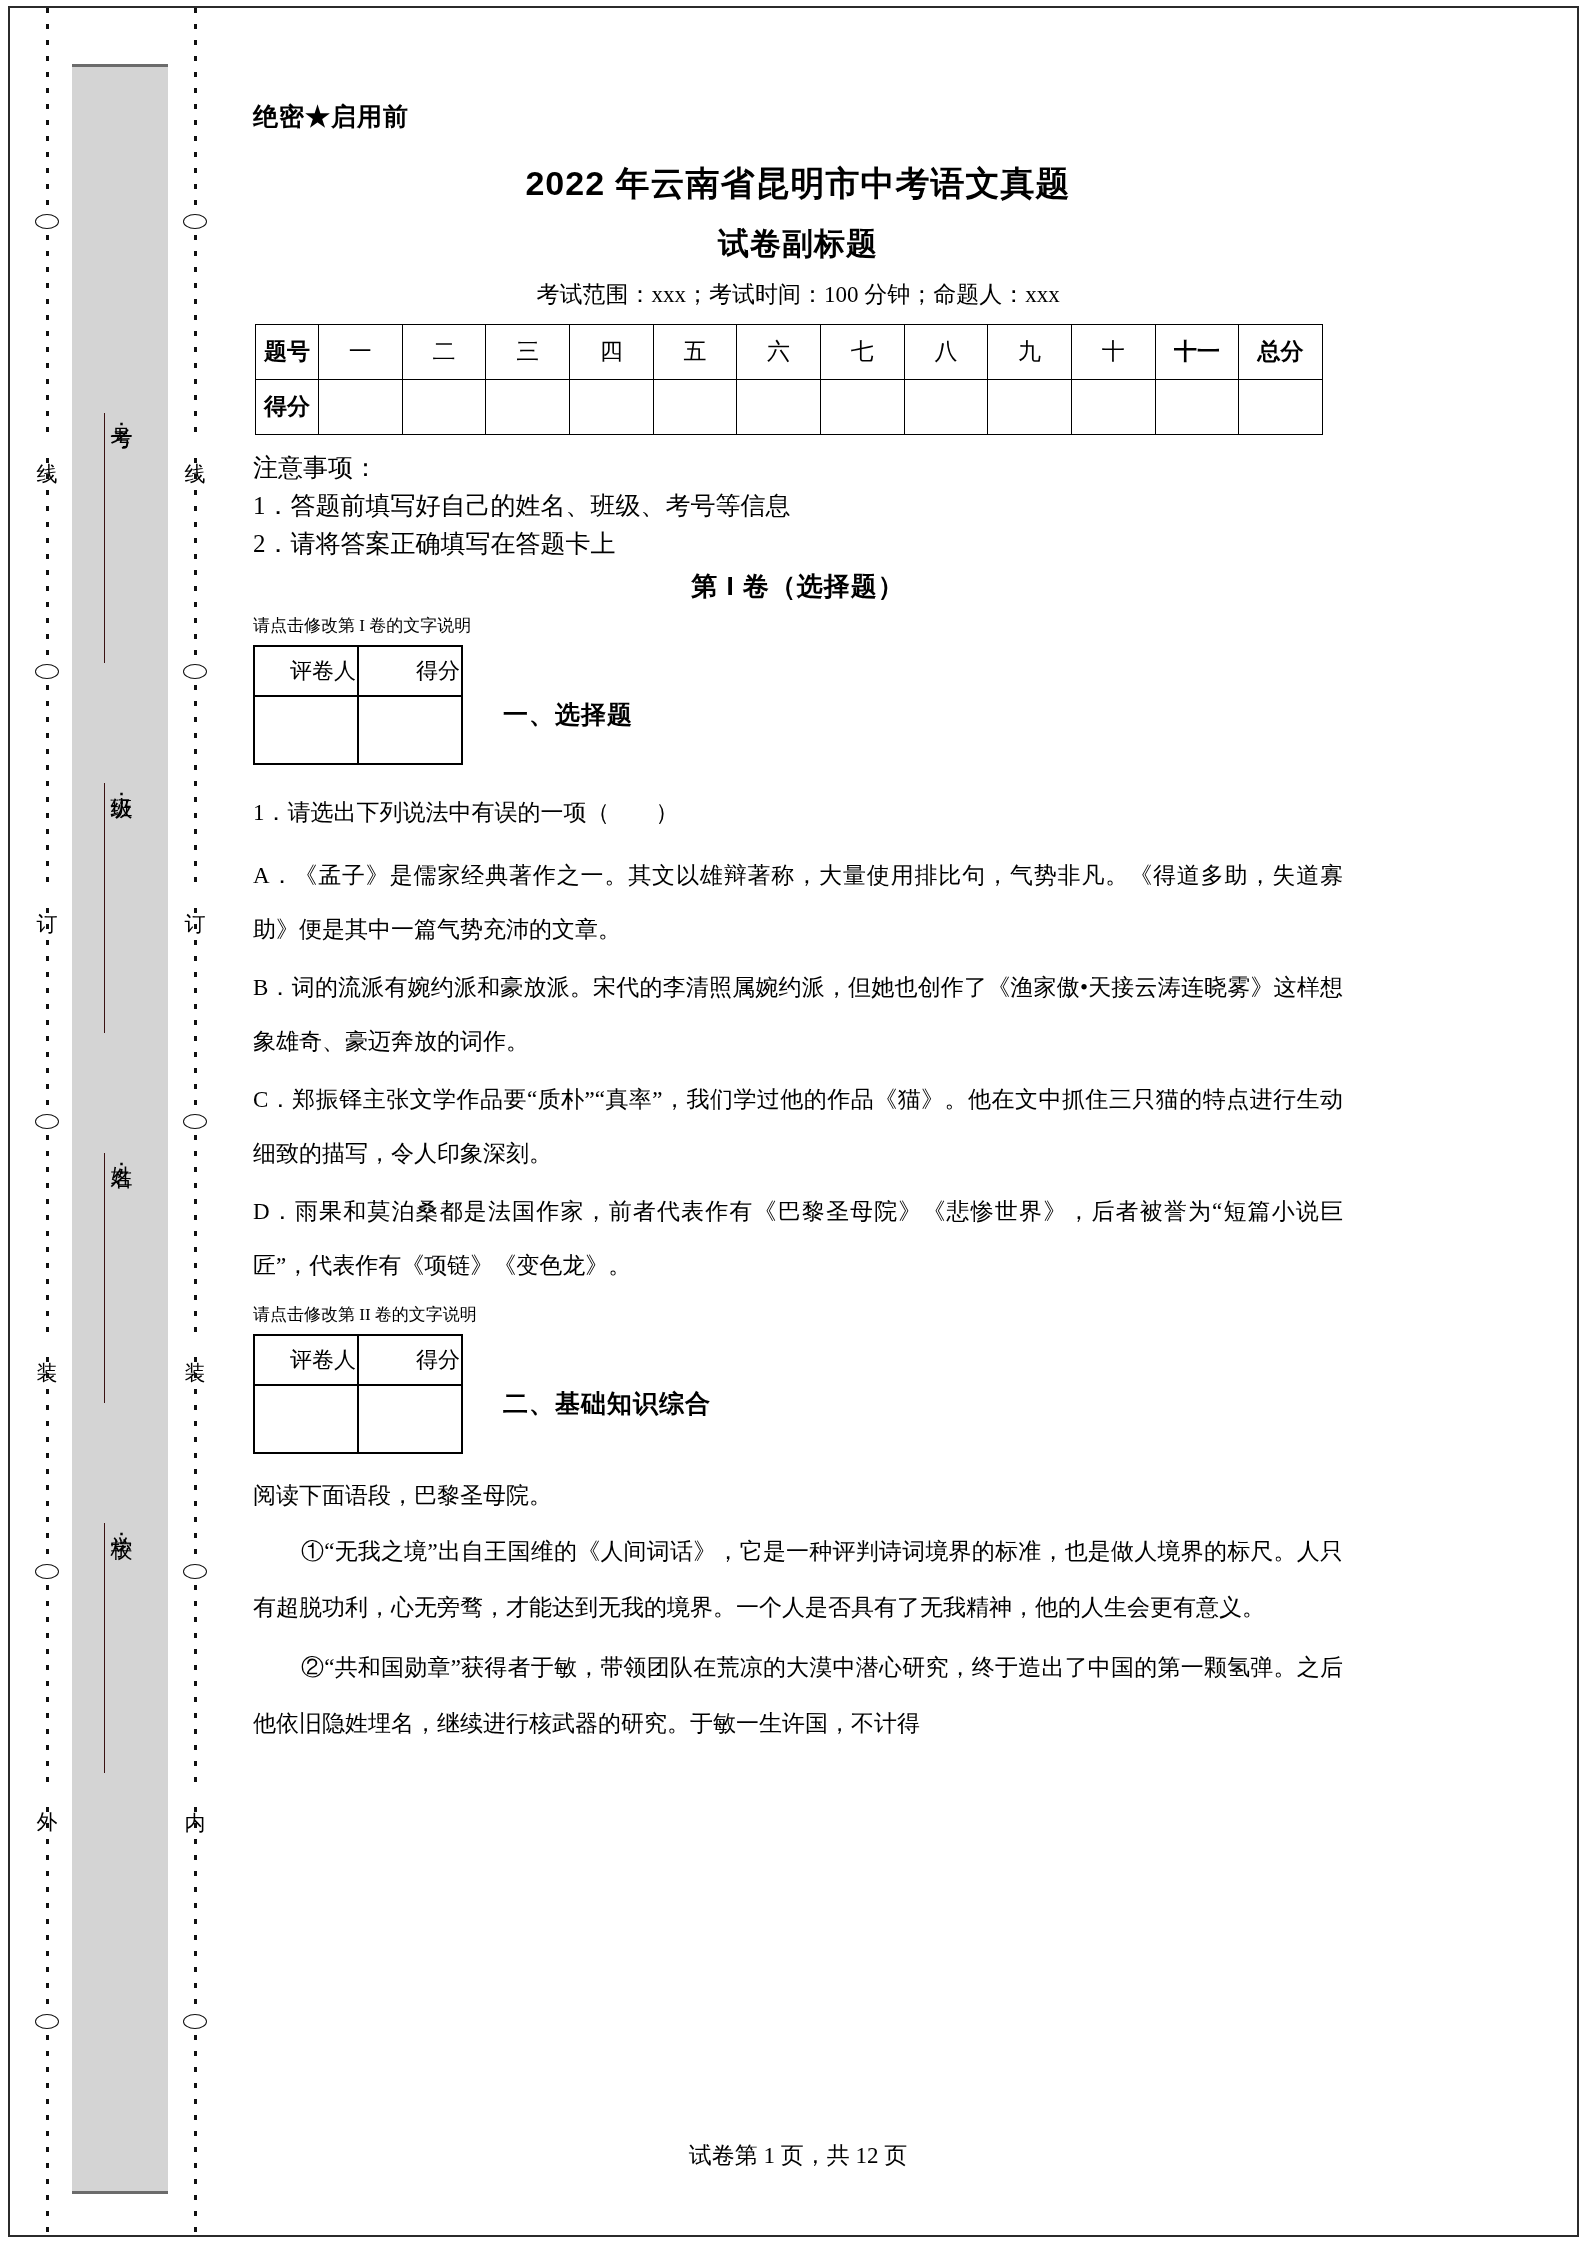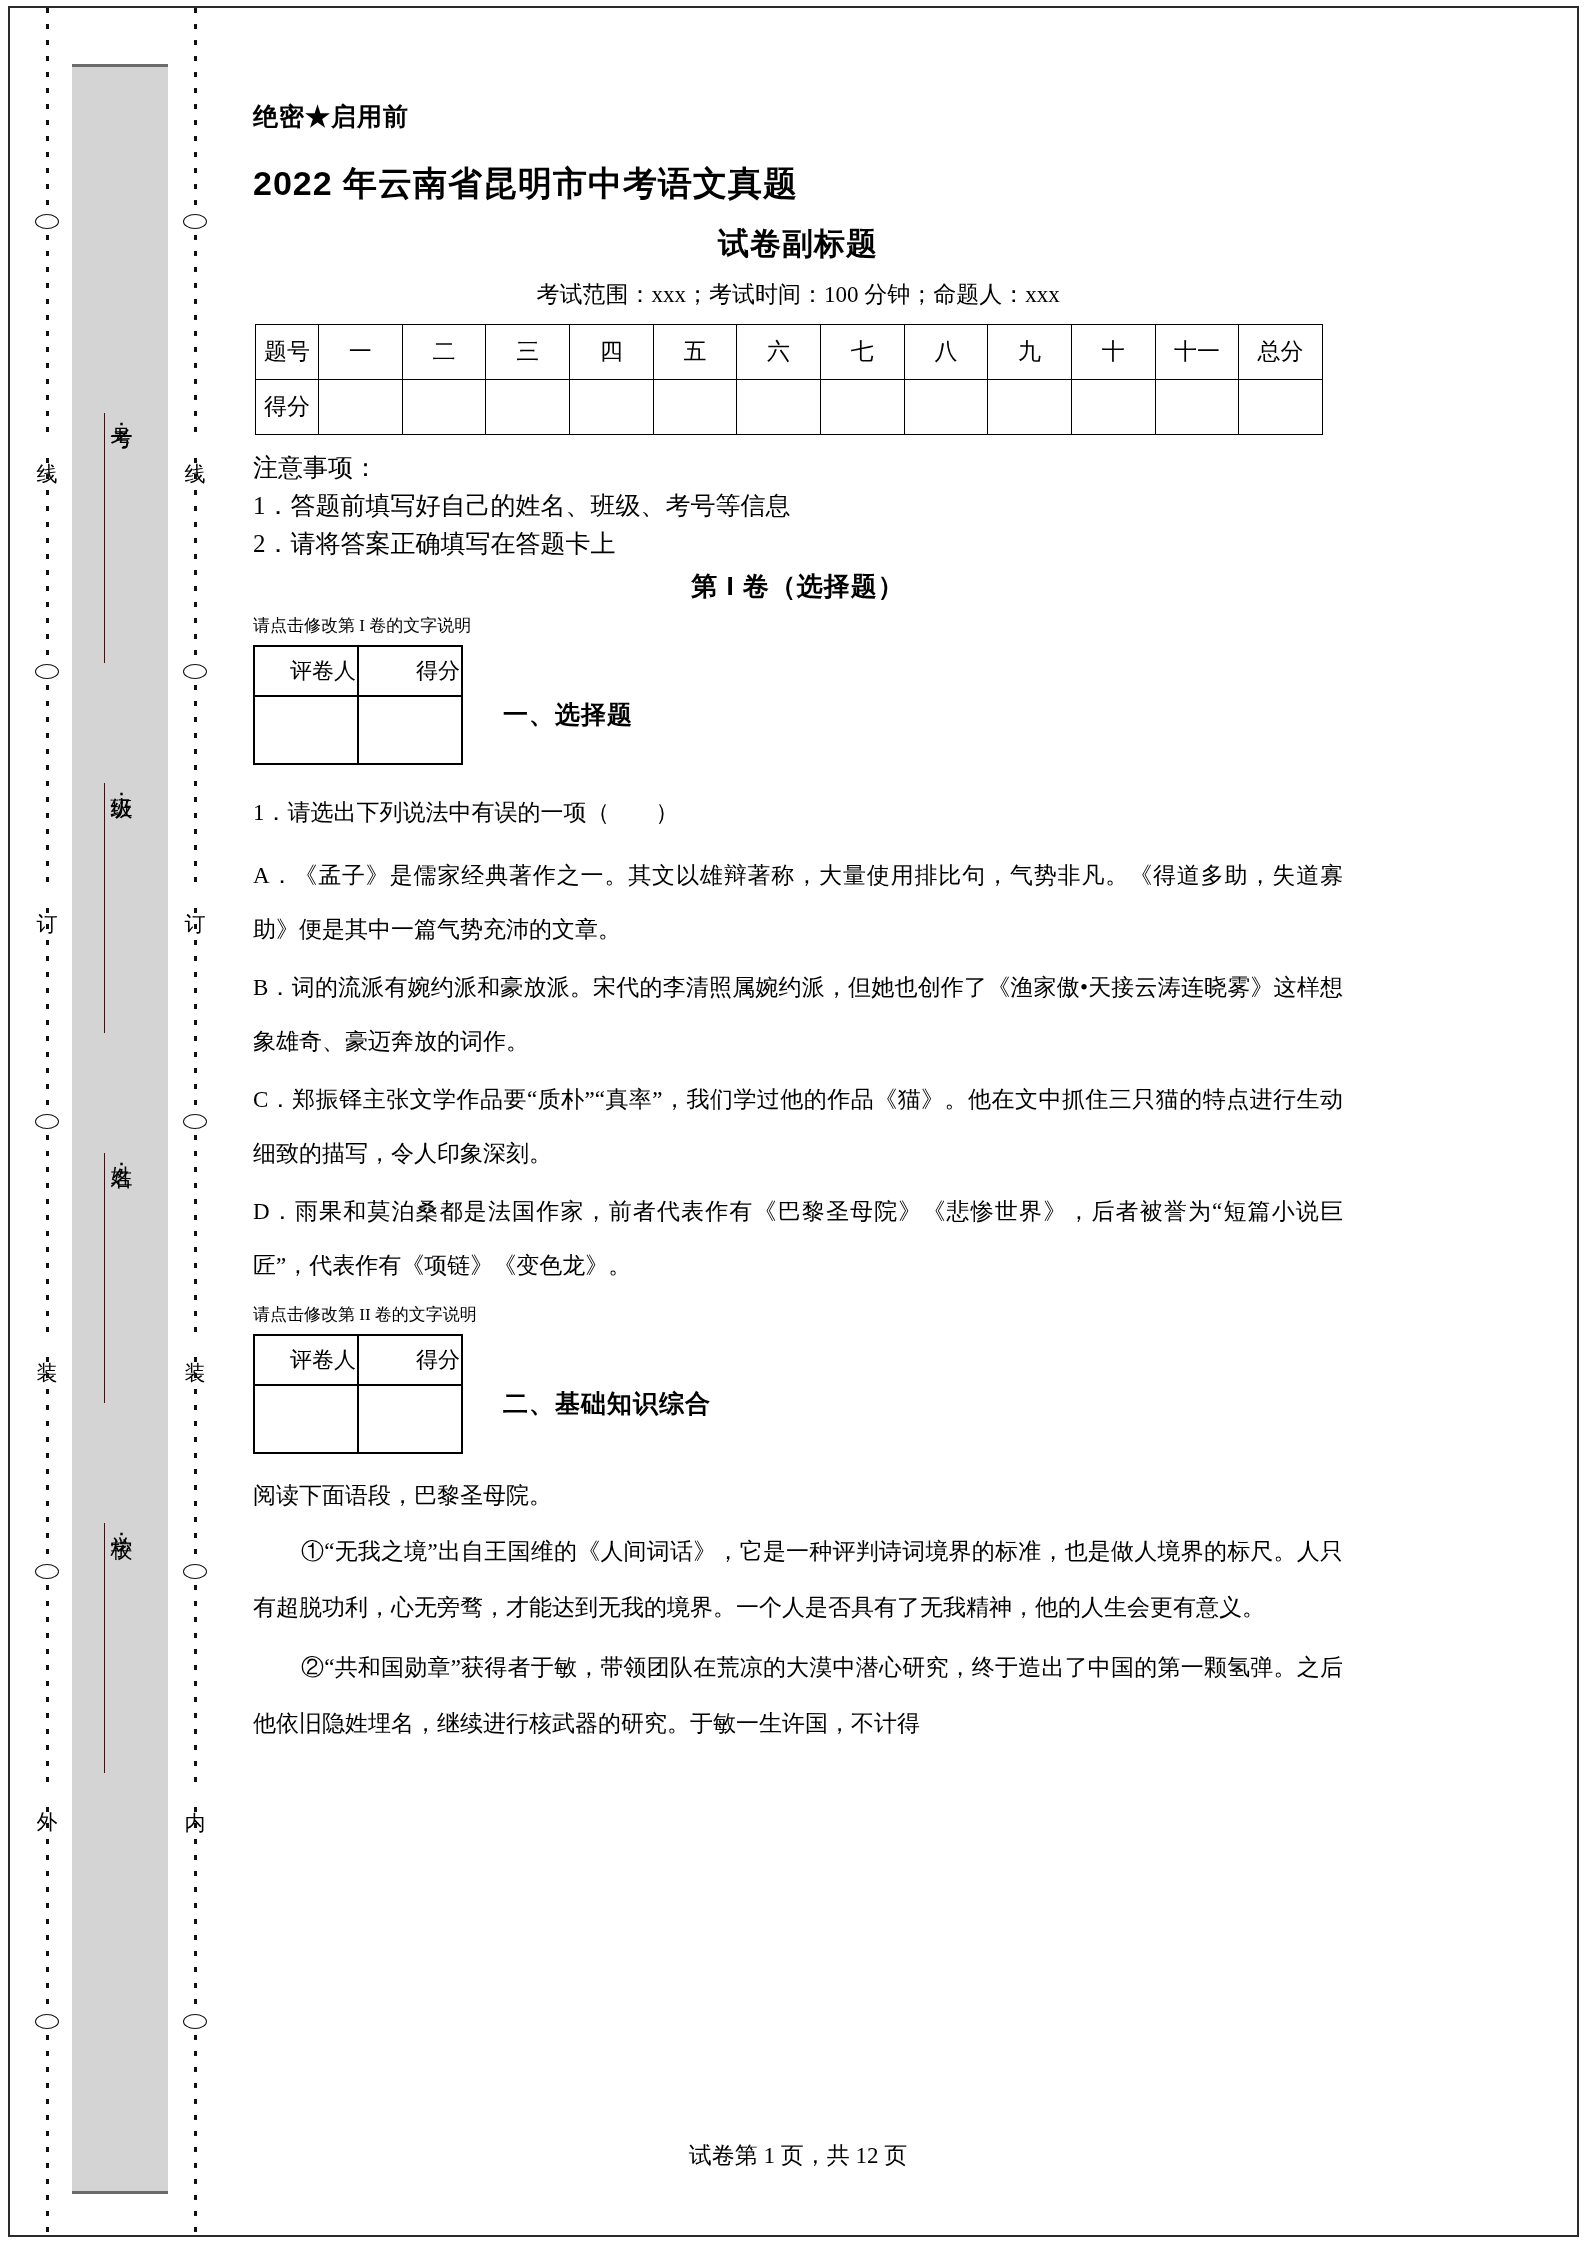--- a/index.html
+++ b/index.html
@@ -132,20 +132,21 @@
   .secret {
     font-size: 25px;
     font-weight: bold;
     letter-spacing: 1px;
     font-family: "Liberation Sans", sans-serif;
     margin-bottom: 28px;
   }
   h1.doc-title {
     font-size: 34px;
     font-weight: bold;
+    text-align: center;
     margin: 18px 0 10px 0;
     letter-spacing: 1px;
     font-family: "Liberation Sans", sans-serif;
   }
   h2.doc-subtitle {
     font-size: 31px;
     font-weight: bold;
     text-align: center;
     margin: 16px 0 14px 0;
     letter-spacing: 1px;
@@ -172,20 +173,21 @@
     height: 46px;
     line-height: 30px;
     padding: 4px 0;
   }
   table.score-table td.head-cell {
     width: 62px;
   }
   .stacked {
     display: inline-block;
     line-height: 30px;
+    font-weight: bold;
   }
 
   .notes {
     font-size: 25px;
     line-height: 38px;
     margin-top: 14px;
   }
   .center-head {
     font-size: 26px;
     font-weight: bold;

